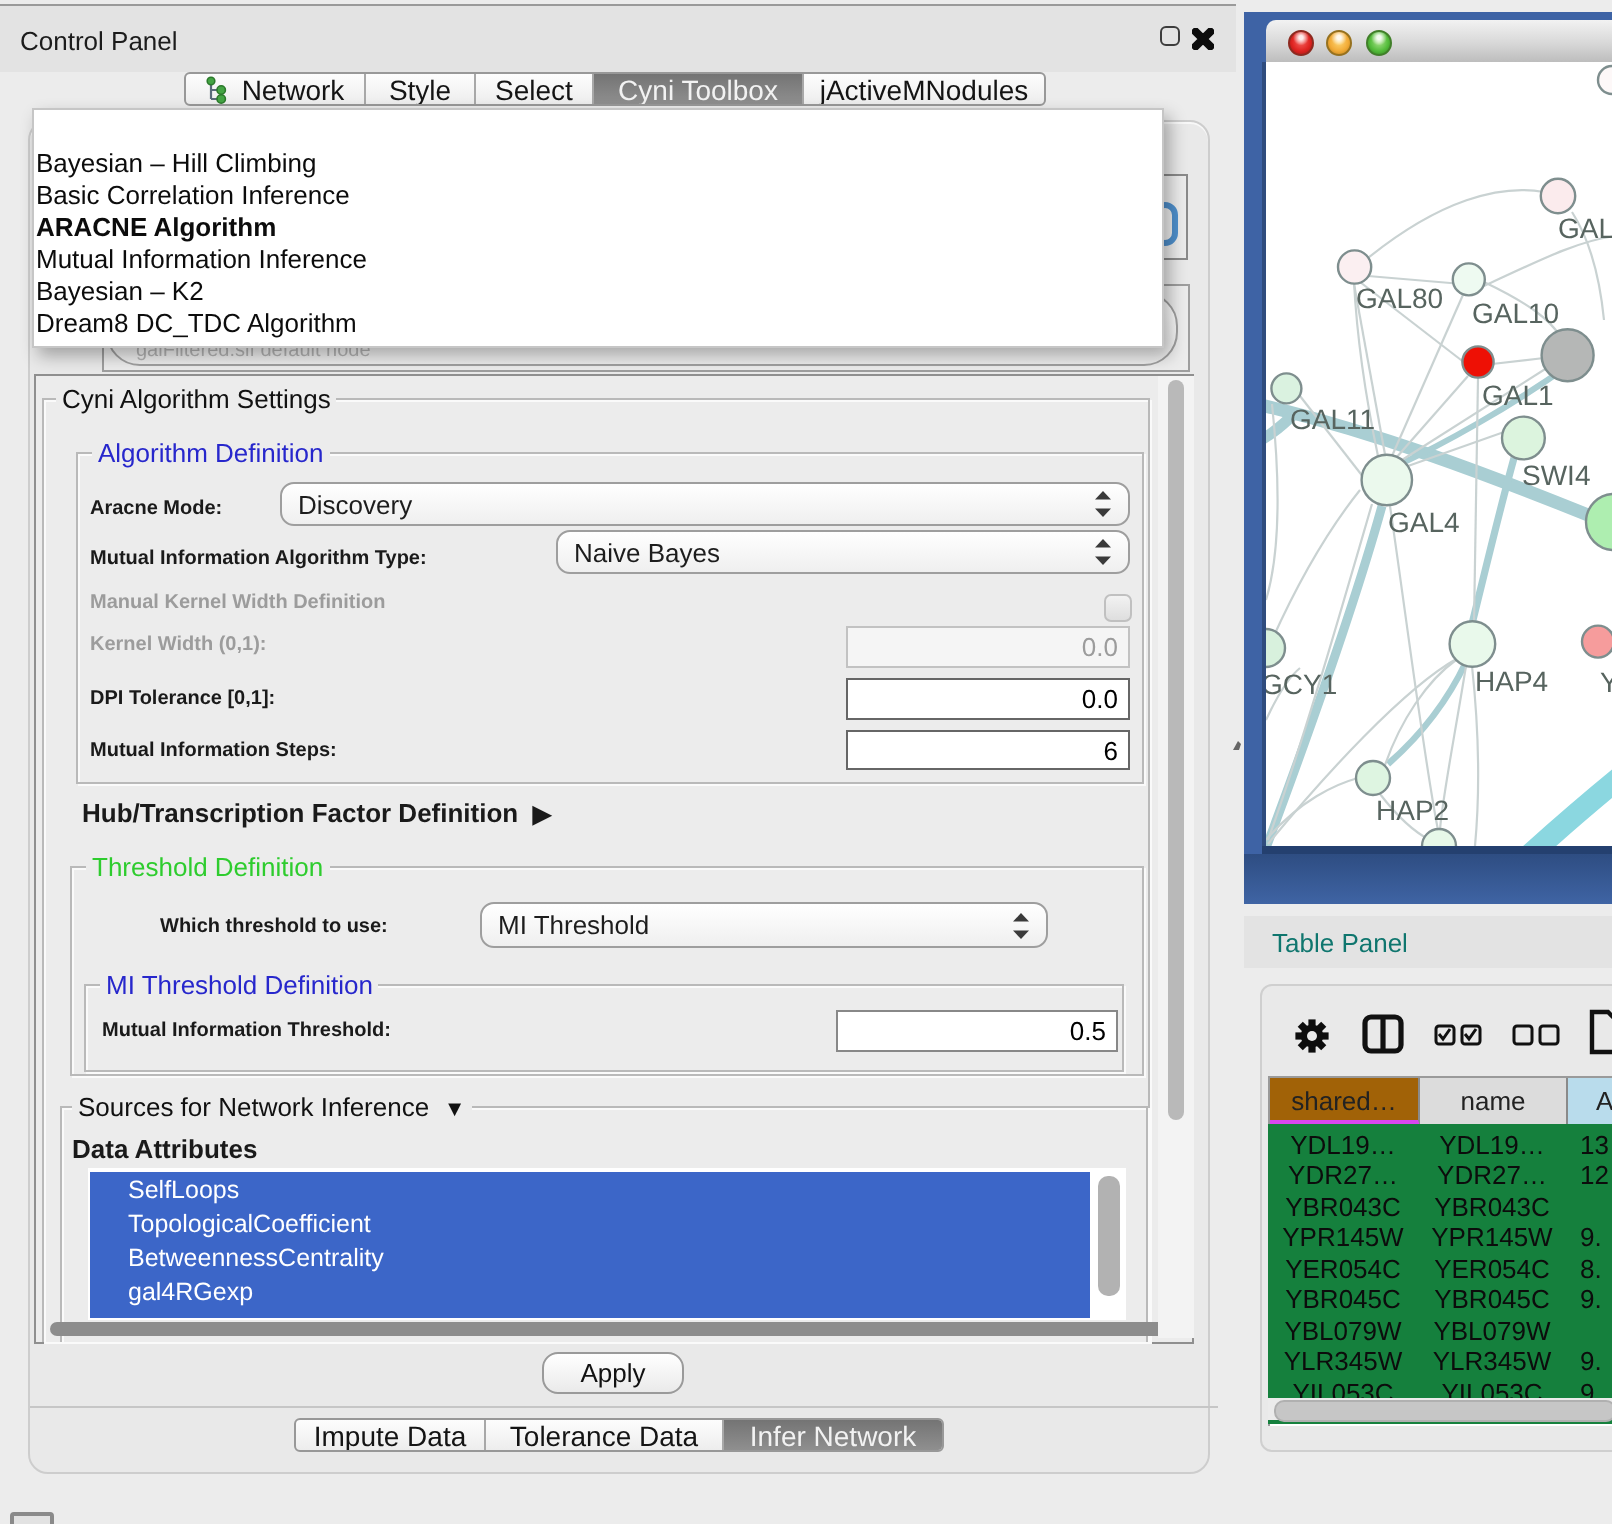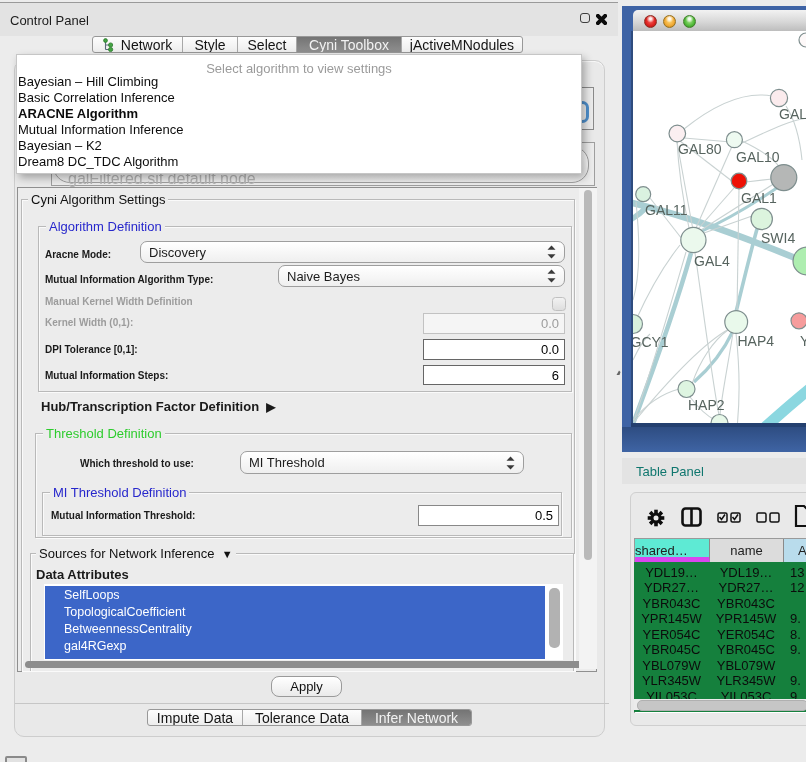--- a/index.html
+++ b/index.html
@@ -70,21 +70,21 @@
   <div class="tab sel" style="width:105px;">Cyni Toolbox</div>
   <div class="tab" style="width:121px;">jActiveMNodules</div>
 </div>
 
 <div class="abs" id="outer"></div>
 
 <div class="abs" style="left:300px;top:87px;width:292px;height:41px;border:1px solid #8a8a8a;background:#ececec;"></div>
 <div class="abs" style="left:576px;top:101px;width:7px;height:16px;border:3px solid #4f90cd;border-radius:7px;background:#eee;"></div>
 <div class="abs" style="left:51px;top:142px;width:542px;height:42px;border:1px solid #9e9e9e;background:#ececec;"></div>
 <div class="abs" style="left:52.5px;top:146px;width:536px;height:37px;border:1px solid #a0a0a0;border-radius:17px;background:linear-gradient(#fff,#ededed);box-sizing:border-box;"></div>
-<div class="abs" style="left:68px;top:170px;font-size:16px;color:#b4b4b4;text-align:center;">galFiltered.sif default node</div>
+<div class="abs" style="left:68px;top:170px;font-size:10px;color:#b4b4b4;text-align:center;">galFiltered.sif default node</div>
 
 <div class="abs" id="viewport"></div>
 
 <div class="abs group" style="left:21px;top:199px;width:552px;height:471px;border-bottom:none;">
   <span class="gtitle" style="left:6px;">Cyni Algorithm Settings</span>
 </div>
 
 <div class="abs group" style="left:38px;top:226px;width:532px;height:164px;">
   <span class="gtitle blue">Algorithm Definition</span>
 </div>
@@ -137,21 +137,20 @@
 
 <div class="abs" style="left:15px;top:703px;width:594px;height:1px;background:#c6c6c6;"></div>
 <div class="abs" id="applybtn">Apply</div>
 <div class="abs tabbar" id="bottabs">
   <div class="tab" style="width:94px;">Impute Data</div>
   <div class="tab" style="width:119px;">Tolerance Data</div>
   <div class="tab sel" style="width:110px;">Infer Network</div>
 </div>
 
 <div class="abs" id="popup">
-  <div class="prompt">Select algorithm to view settings</div>
   <div class="it" style="top:19px;">Bayesian – Hill Climbing</div>
   <div class="it" style="top:35px;">Basic Correlation Inference</div>
   <div class="it" style="top:51px;font-weight:bold;">ARACNE Algorithm</div>
   <div class="it" style="top:67px;">Mutual Information Inference</div>
   <div class="it" style="top:83px;">Bayesian – K2</div>
   <div class="it" style="top:99px;">Dream8 DC_TDC Algorithm</div>
 </div>
 
 <svg class="abs" style="left:616px;top:370px;" width="7" height="8">
     <path d="M0.5,5 L3,0.5 L4.5,2 L3.5,5 Z" fill="#666"></path>
@@ -273,21 +272,21 @@
 </svg>
 <svg class="abs" style="left:756px;top:512px;" width="25" height="11">
   <rect x="1" y="1" width="9" height="9" rx="1.5" fill="none" stroke="#111" stroke-width="1.5"></rect>
   <rect x="14" y="1" width="9" height="9" rx="1.5" fill="none" stroke="#111" stroke-width="1.5"></rect>
 </svg>
 <svg class="abs" style="left:794px;top:504px;" width="12" height="25">
     <path d="M2,2 h8 l4,4 v16 h-12 z" fill="none" stroke="#111" stroke-width="2.2"></path>
   </svg>
 
 <div class="abs" style="left:634px;top:538px;width:172px;height:174px;background:#fff;border-left:1px solid #9a9a9a;border-top:1px solid #9a9a9a;font-size:13px;">
-  <div style="position:absolute;left:0;top:0;width:75px;height:24px;background:#5eead4;border-right:1px solid #8a8a8a;border-bottom:6px solid #d946ef;box-sizing:border-box;line-height:23px;color:#222;">shared…</div>
+  <div style="position:absolute;left:0;top:0;width:75px;height:24px;background:#a16207;border-right:1px solid #8a8a8a;border-bottom:3px solid #d946ef;box-sizing:border-box;text-align:center;line-height:23px;color:#222;">shared…</div>
   <div style="position:absolute;left:75px;top:0;width:74px;height:24px;background:#dcdcdc;border-right:1px solid #8a8a8a;border-bottom:1px solid #8a8a8a;box-sizing:border-box;text-align:center;line-height:23px;color:#222;">name</div>
   <div style="position:absolute;left:149px;top:0;width:23px;height:24px;background:#b9dcec;border-bottom:1px solid #8a8a8a;box-sizing:border-box;line-height:23px;color:#222;padding-left:14px;">A</div>
 </div>
 <div class="abs" id="tablerows" style="left:634px;top:562px;width:172px;height:150px;overflow:hidden;background:#15803d;font-size:13px;color:#0c0c0c;">
     <div style="position:absolute;top:2.5px;left:0;width:75px;text-align:center;">YDL19…</div>
     <div style="position:absolute;top:2.5px;left:75px;width:74px;text-align:center;">YDL19…</div>
     <div style="position:absolute;top:2.5px;left:156px;text-align:center;">13</div>
     <div style="position:absolute;top:18px;left:0;width:75px;text-align:center;">YDR27…</div>
     <div style="position:absolute;top:18px;left:75px;width:74px;text-align:center;">YDR27…</div>
     <div style="position:absolute;top:18px;left:156px;">12</div>

